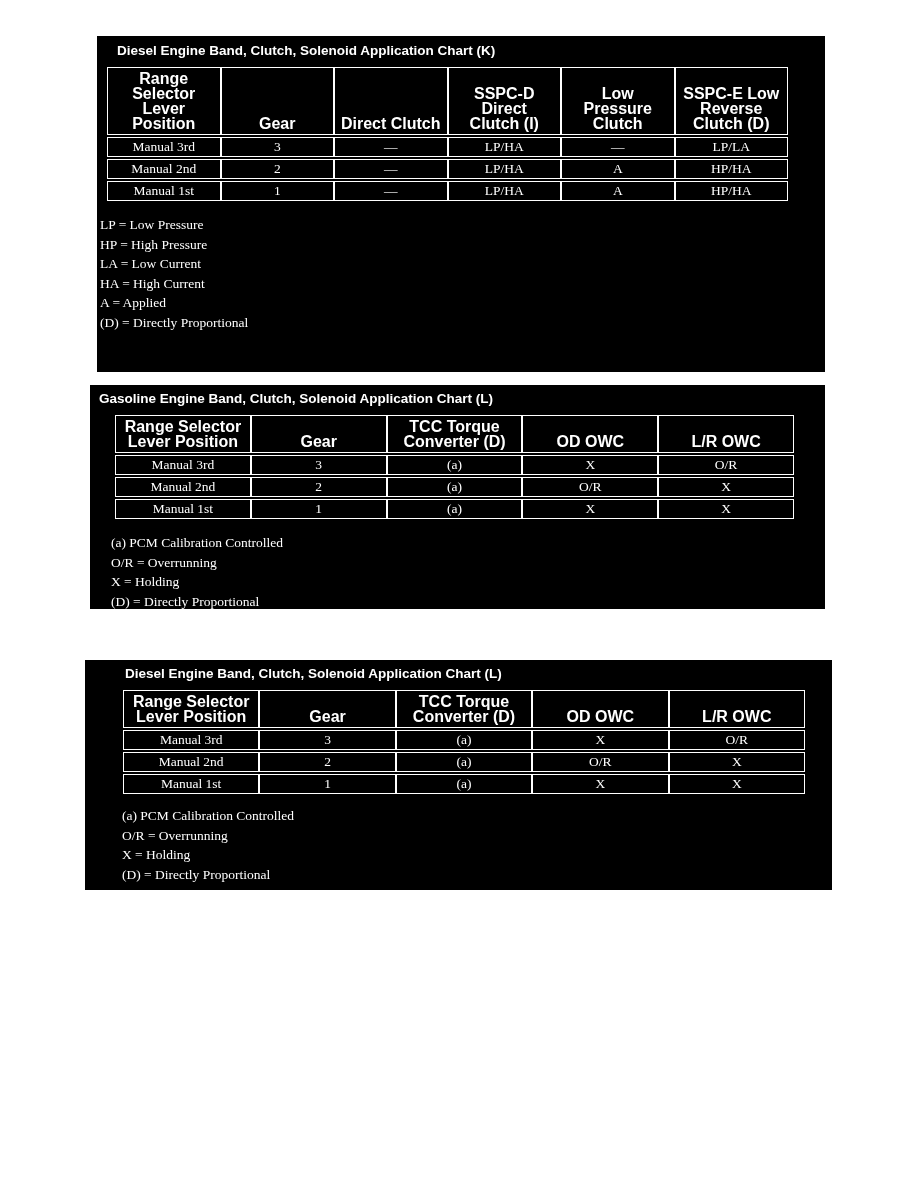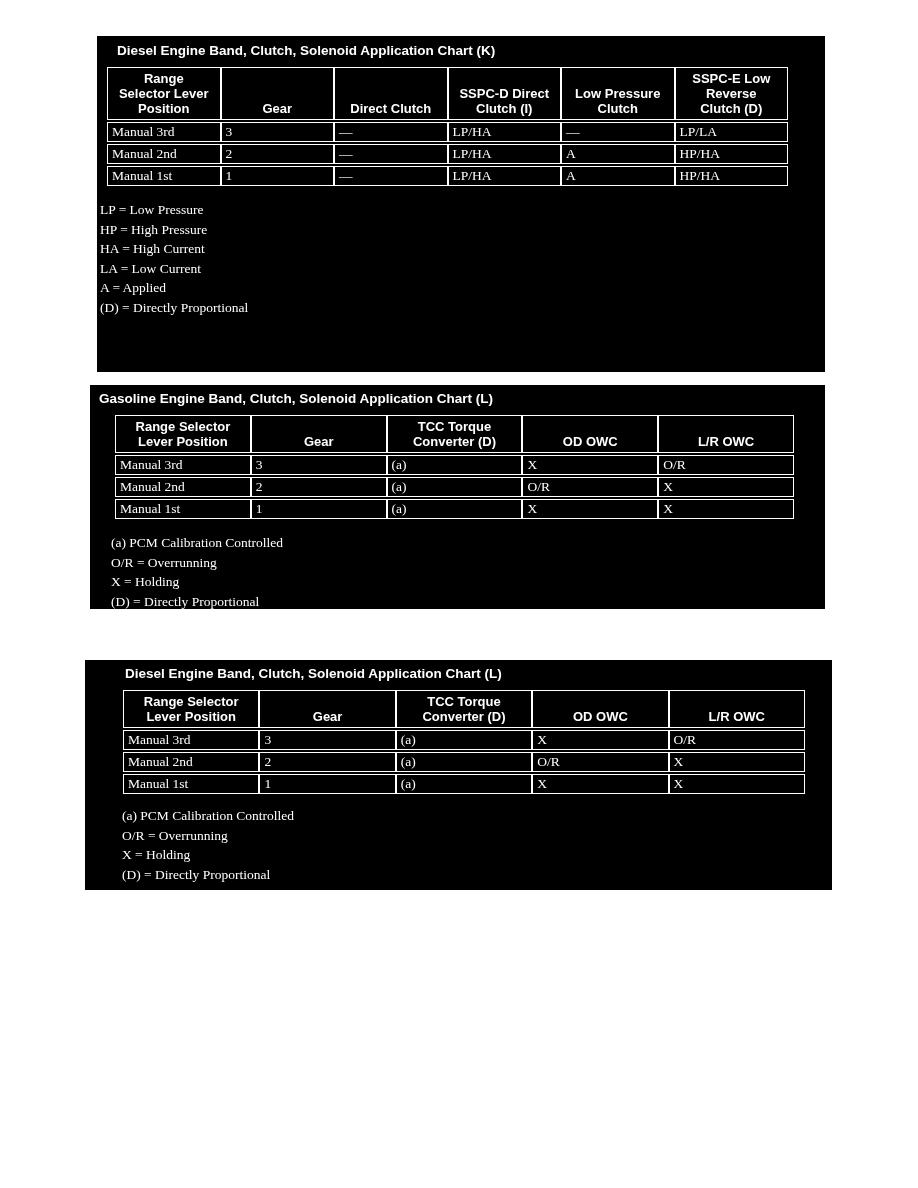--- a/index.html
+++ b/index.html
@@ -42,31 +42,32 @@
     background: #000000;
   }
   .panel-1 table.chart { margin-left: 10px; width: 681px; }
   .panel-2 table.chart { margin-left: 25px; width: 679px; }
   .panel-3 table.chart { margin-left: 38px; width: 682px; }
 
   table.chart th {
     border: 1px solid #ffffff;
     font-family: "Liberation Sans", sans-serif;
     font-weight: bold;
-    font-size: 13px;
+    font-size: 16px;
     line-height: 15px;
     text-align: center;
     vertical-align: bottom;
     white-space: pre-line;
     padding: 3px 4px 3px;
   }
   table.chart td {
     border: 1px solid #ffffff;
     font-family: "Liberation Serif", serif;
     font-size: 13.5px;
+    text-align: center;
     vertical-align: middle;
     height: 16px;
     padding: 1px 4px;
   }
   .legend {
     font-family: "Liberation Serif", serif;
     font-size: 13.5px;
     color: #ffffff;
   }
   .legend .legend-line { line-height: 19.5px; white-space: nowrap; }
@@ -119,22 +120,22 @@
         <td>—</td>
         <td>LP/HA</td>
         <td>A</td>
         <td>HP/HA</td>
       </tr>
     </tbody>
   </table>
   <div class="legend">
     <div class="legend-line">LP = Low Pressure</div>
     <div class="legend-line">HP = High Pressure</div>
+    <div class="legend-line">LA = Low Current</div>
     <div class="legend-line">HA = High Current</div>
-    <div class="legend-line">LA = Low Current</div>
     <div class="legend-line">A = Applied</div>
     <div class="legend-line">(D) = Directly Proportional</div>
   </div>
 </div>
 
 <div class="panel panel-2">
   <div class="chart-title">Gasoline Engine Band, Clutch, Solenoid Application Chart (L)</div>
   <table class="chart">
     <thead>
       <tr>

